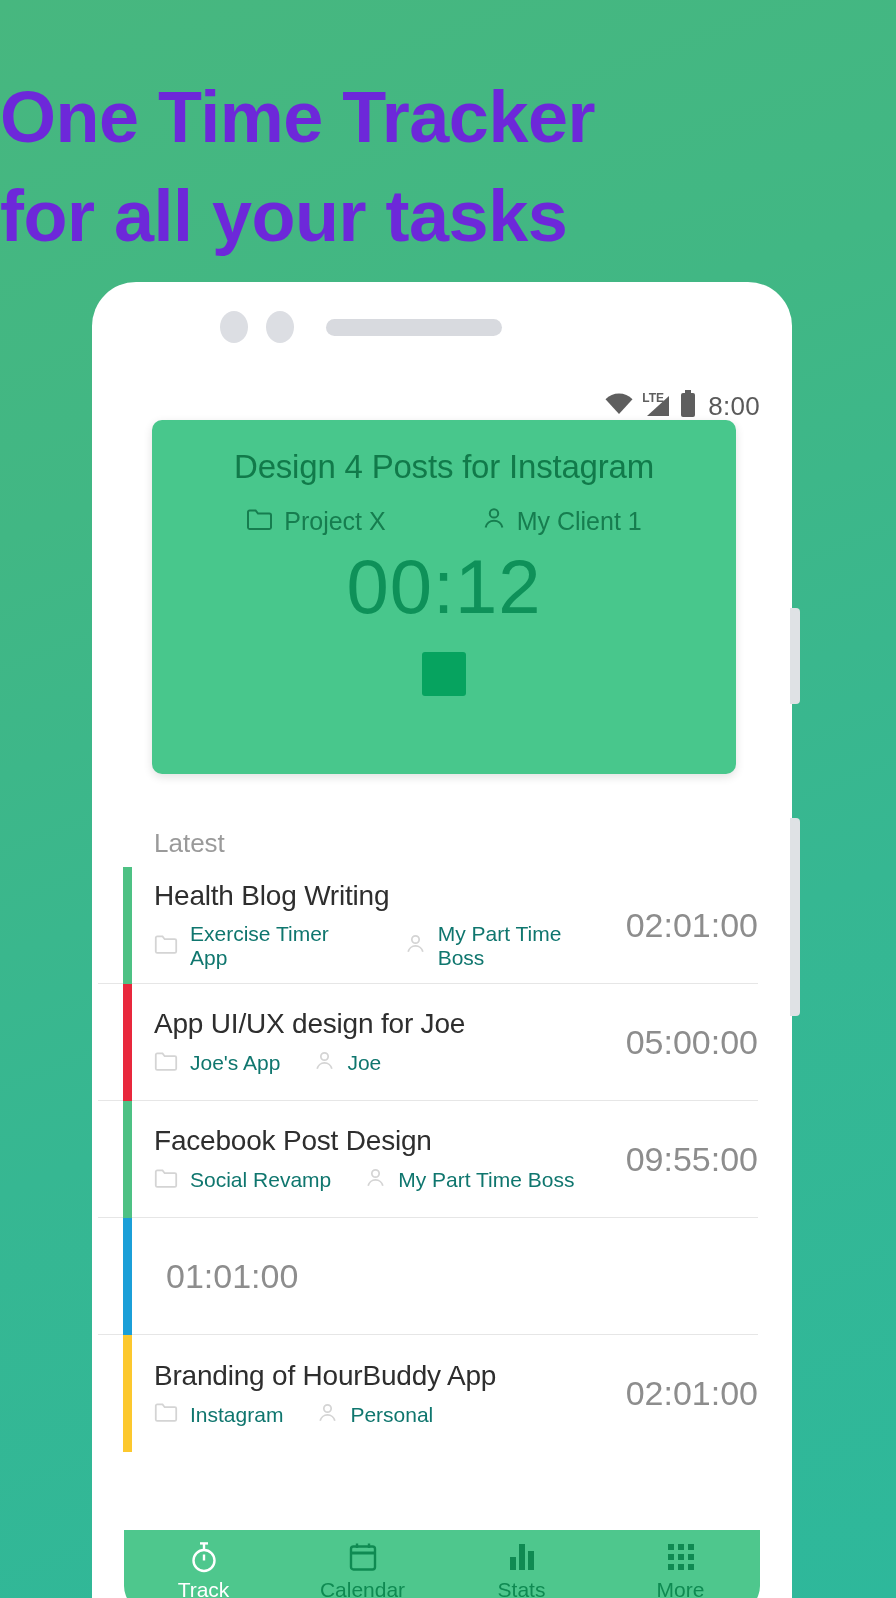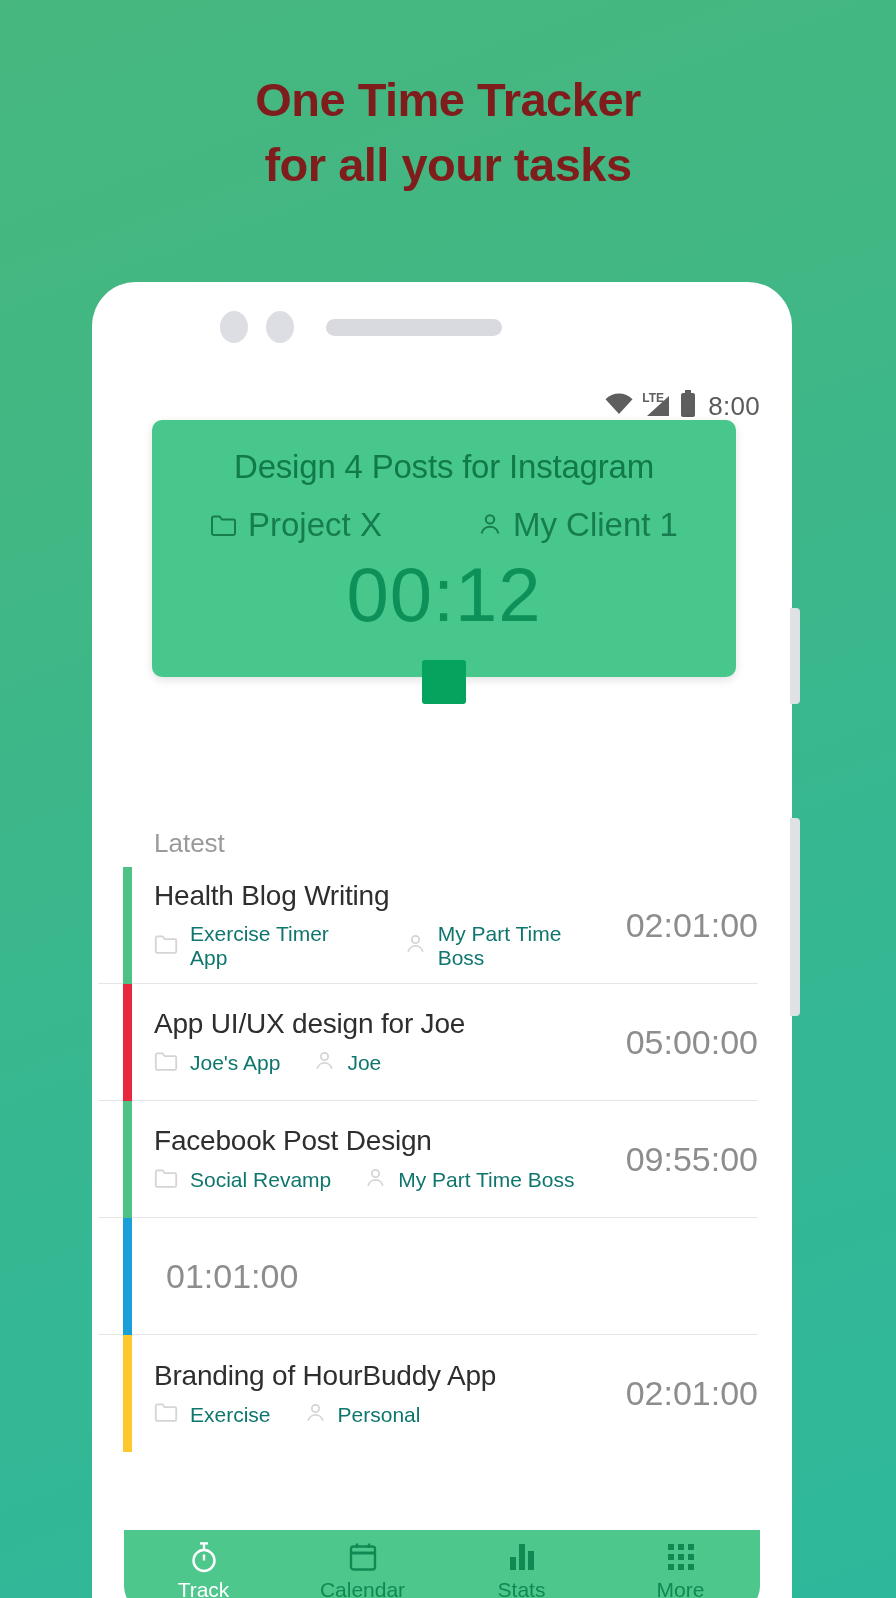--- a/index.html
+++ b/index.html
@@ -10,23 +10,22 @@
   }
   body {
     background: linear-gradient(160deg, #47b77f 0%, #41b784 28%, #36b792 62%, #2eb89b 100%);
     position: relative;
   }
 
   
   .headline {
     position: absolute;
     top: 68px; left: 0; right: 0;
-    text-align: center;
-    color: #7f1d1d;
-    font-size: 47px;
+    color: #6d28d9;
+    font-size: 72px;
     font-weight: bold;
     line-height: 1.38;
     letter-spacing: -0.5px;
   }
   .headline .hl-line { display: block; }
 
   
   .phone {
     position: absolute;
     left: 92px; top: 282px;
@@ -81,40 +80,40 @@
   }
   .sb-time { font-size: 26px; color: #5a5a5a; letter-spacing: 0.3px; margin-left: 3px; }
   .icon-wifi { display: block; }
   .icon-lte { position: relative; display: flex; align-items: flex-end; }
   .lte-text { font-size: 12px; font-weight: bold; position: absolute; top: -3px; left: -1px; }
 
   
   .timer-card {
     position: absolute;
     left: 54px; top: 132px;
-    width: 584px; height: 257px;
+    width: 584px; height: 354px;
     background: #48c78c;
     border-radius: 10px;
     box-shadow: 0 3px 10px rgba(0,0,0,0.12);
     text-align: center;
     padding-top: 28px;
   }
   .timer-title {
     color: #117a4a;
     font-size: 33px;
     letter-spacing: -0.2px;
   }
   .timer-meta {
     margin-top: 20px;
     display: flex;
     justify-content: center;
     align-items: center;
     gap: 96px;
     color: #167d4f;
-    font-size: 33px;
+    font-size: 25px;
   }
   .meta-item { display: flex; align-items: center; gap: 11px; }
   .timer-digits {
     margin-top: 7px;
     color: #0e9159;
     font-size: 76px;
     font-weight: 300;
     letter-spacing: 1px;
   }
   .stop-btn {
@@ -363,21 +362,21 @@
       <div class="row">
         <div class="row-bar" style="background:#fcc82e"></div>
         <div class="row-body">
           <div class="row-main">
             <div class="row-title">Branding of HourBuddy App</div>
             <div class="row-meta">
               <span class="meta-item">
                 <span><svg width="24" height="20" viewBox="0 0 27 22" fill="none" stroke="#d4d4d4" stroke-width="2">
                       <path d="M2 19.5 L2 4 A1.6 1.6 0 0 1 3.6 2.4 L9.6 2.4 L12 5.6 L23.4 5.6 A1.6 1.6 0 0 1 25 7.2 L25 19.5 A1.6 1.6 0 0 1 23.4 21 L3.6 21 A1.6 1.6 0 0 1 2 19.5 Z"></path>
                     </svg></span>
-                <span>Exercise</span>
+                <span>Instagram</span>
               </span>
               <span class="meta-item">
                 <span><svg width="21" height="21" viewBox="0 0 24 24" fill="none" stroke="#d4d4d4" stroke-width="2">
                       <circle cx="12" cy="7.4" r="4.2"></circle>
                       <path d="M3.6 21.5 A8.6 8.6 0 0 1 20.4 21.5"></path>
                     </svg></span>
                 <span>Personal</span>
               </span>
             </div>
           </div>

